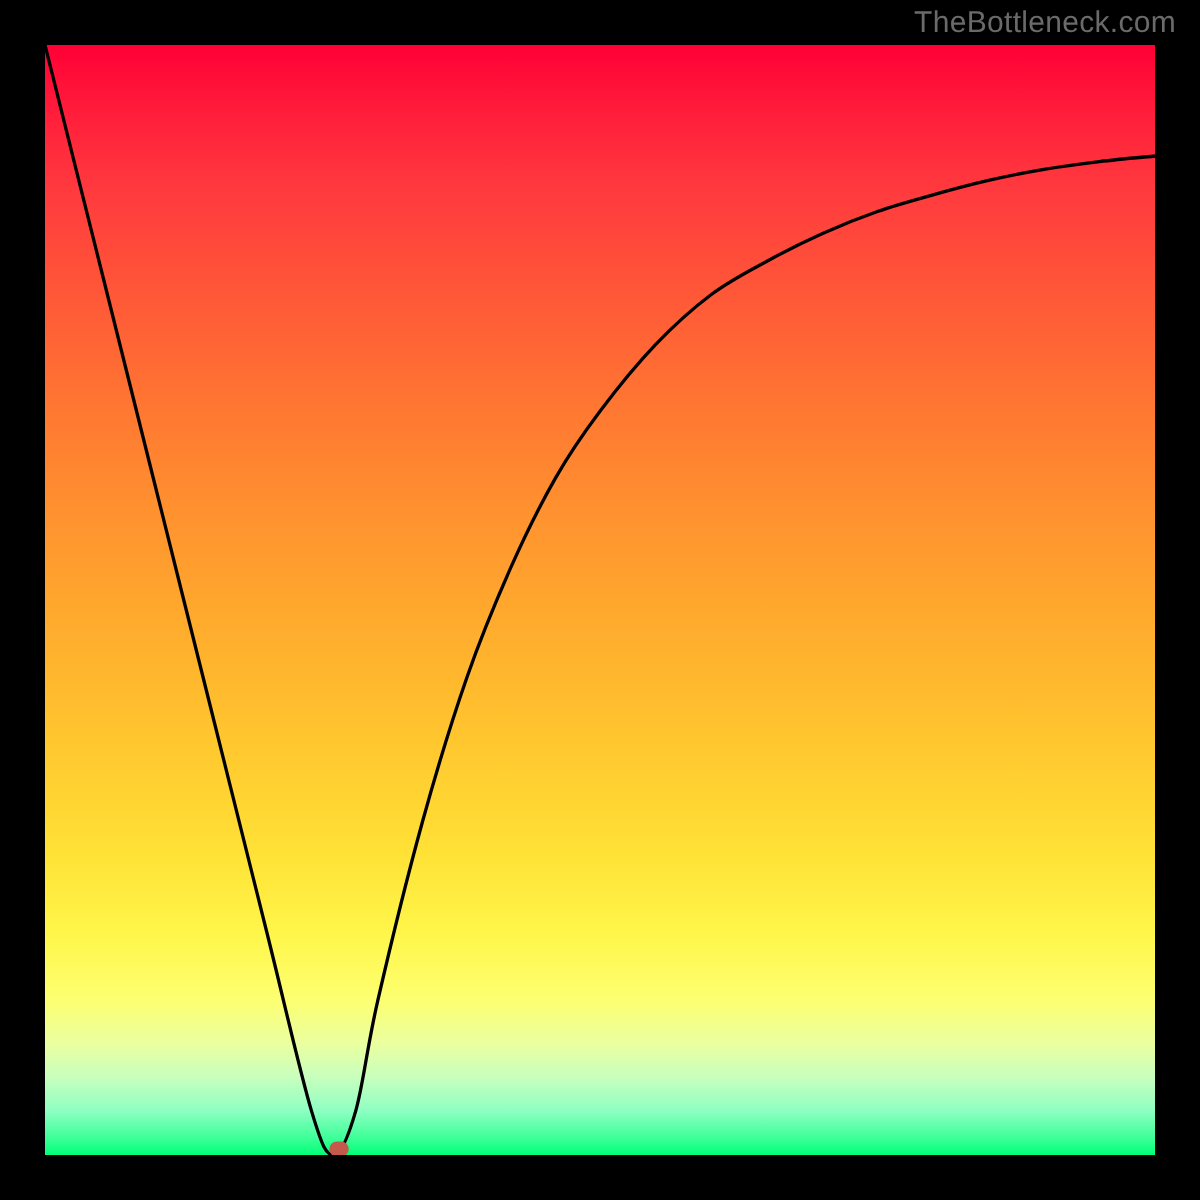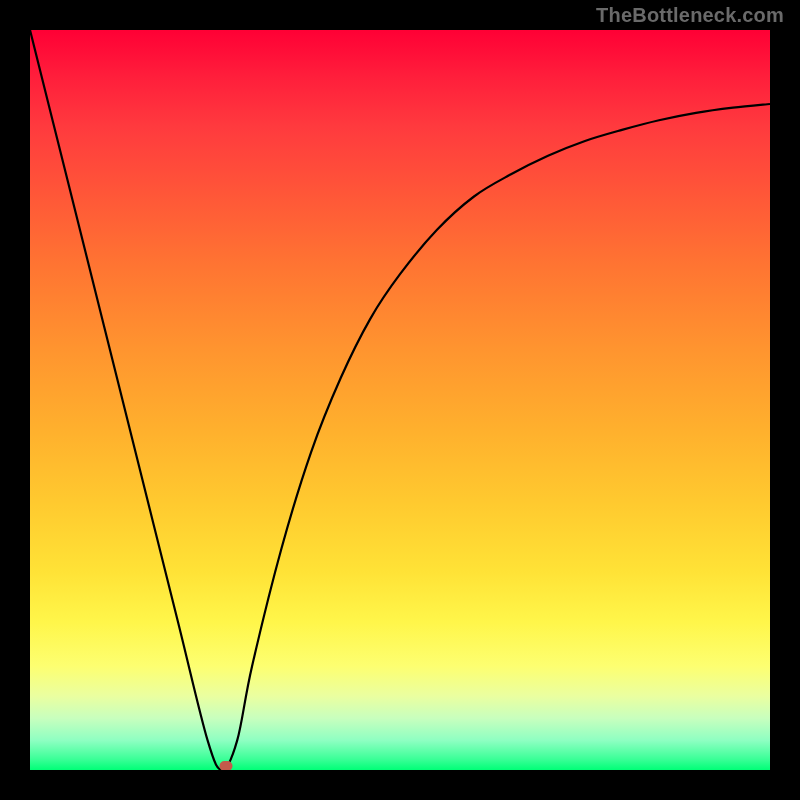--- a/index.html
+++ b/index.html
@@ -16,21 +16,21 @@
     width: 800px;
     height: 800px;
     background: #000;
   }
   .watermark {
     position: absolute;
     top: 4px;
     right: 16px;
     color: #6a6a6a;
     font-size: 20px;
-    font-weight: 700;
+    font-weight: 400;
     letter-spacing: 0.2px;
     z-index: 5;
   }
   .plot-area {
     position: absolute;
     left: 30px;
     top: 30px;
     width: 740px;
     height: 740px;
     overflow: hidden;

